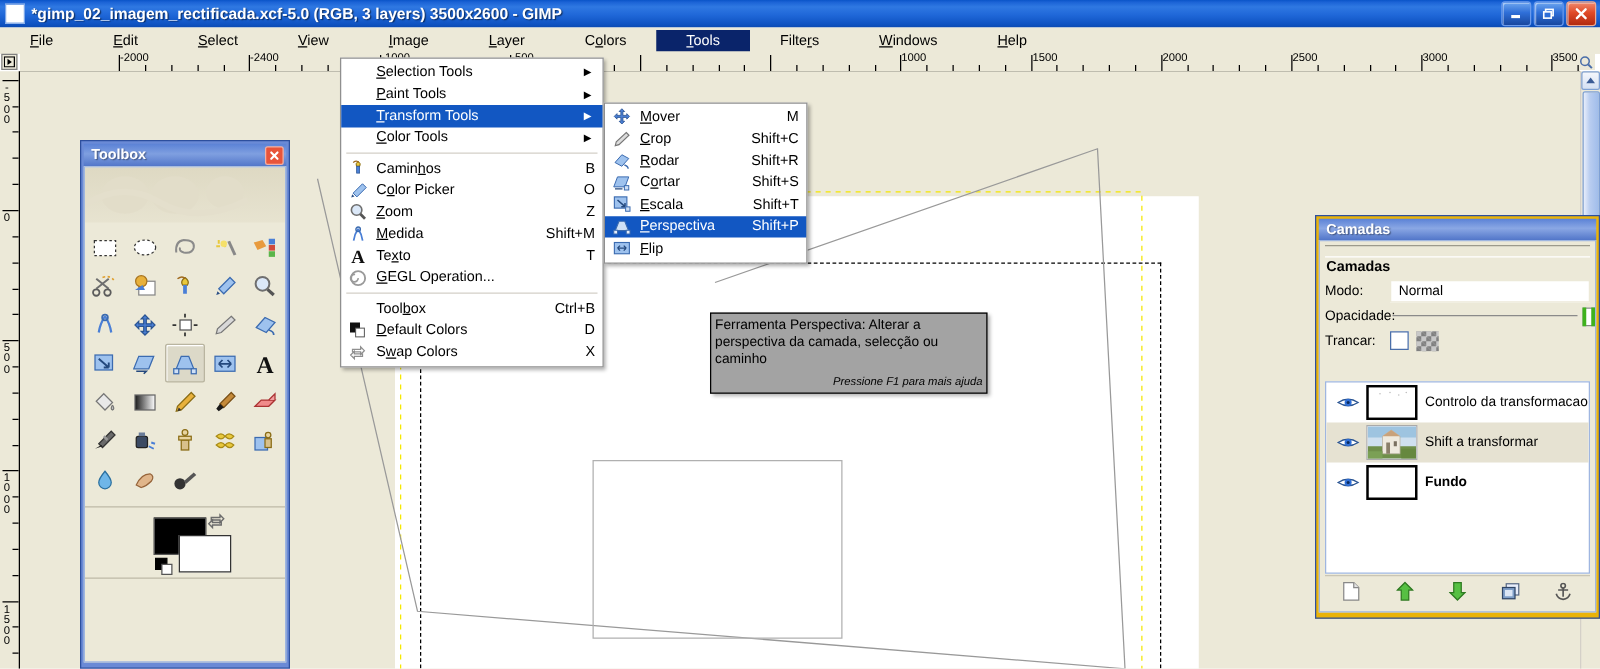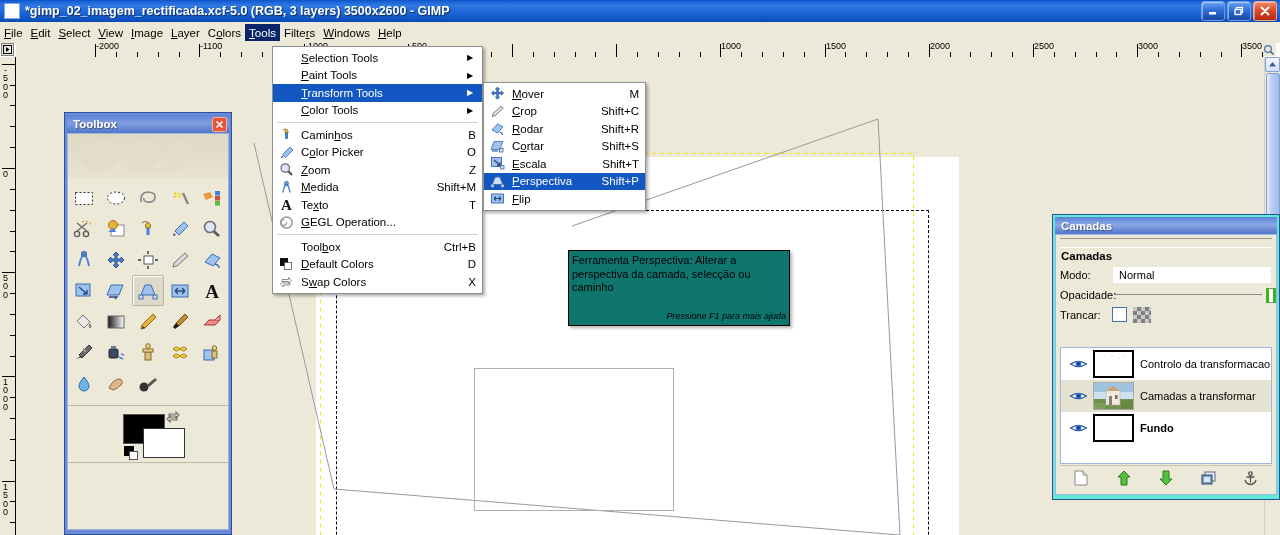--- a/index.html
+++ b/index.html
@@ -35,21 +35,21 @@
   .tb-btn.close{background:linear-gradient(to bottom,#f08a6e,#e04a28 45%,#b22a10);border-color:#f0a98f;}
   .tb-btn svg{display:block;}
 
   
   #menubar{
     position:absolute;left:0;top:22px;width:1280px;height:20px;
     background:#ece9d8;display:flex;align-items:center;
     border-bottom:1px solid #ece9d8;
   }
   .mb-item{
-    padding:2px 4px;font-size:11.5px;color:#000;line-height:15px;height:17px;
+    padding:2px 24px;font-size:11.5px;color:#000;line-height:15px;height:17px;
     box-sizing:border-box;
   }
   .mb-item u{text-decoration:underline;}
   .mb-item.active{background:#0a246a;color:#fff;}
 
   
   #hruler{
     position:absolute;left:16px;top:42px;width:1248px;height:15px;
     background:#ece9d8;overflow:hidden;border-bottom:1px solid #000;
   }
@@ -151,31 +151,31 @@
   .mi .arrow{width:12px;text-align:center;font-size:8px;flex:0 0 12px;}
   .mi.hl{background:#1257c2;color:#fff;}
   .mi.hl .acc{color:#fff;}
   .msep{height:1px;background:#d4d0c8;margin:3px 4px;}
   #toolsmenu{left:272px;top:46px;width:211px;}
   #transmenu{left:483px;top:82px;width:163px;}
 
   
   #tooltip{
     position:absolute;left:568px;top:250px;width:222px;
-    background:#0f766e;border:1px solid #000;
+    background:#a3a3a3;border:1px solid #000;
     padding:3px 3px 2px 3px;box-sizing:border-box;
     box-shadow:2px 2px 3px rgba(0,0,0,.3);
     font-size:11px;line-height:13.5px;
   }
-  #tooltip .hint{text-align:right;font-style:italic;font-size:9px;margin-top:15px;}
+  #tooltip .hint{text-align:right;font-style:italic;font-size:9px;margin-top:4px;}
 
   
   #camadas{
-    position:absolute;left:1052px;top:172px;width:228px;height:286px;
-    background:#5eead4;border:1px solid #2d4f9e;box-sizing:border-box;padding:2px;margin-top:42px;
+    position:absolute;left:1052px;top:172px;width:228px;height:323px;
+    background:#eab308;border:1px solid #2d4f9e;box-sizing:border-box;padding:2px;
   }
   #cam-title{
     height:17px;display:flex;align-items:center;padding-left:6px;
     background:linear-gradient(to bottom,#5b82d6,#8aa7e4 45%,#5276c9);
   }
   #cam-title .t{color:#fff;font-weight:bold;font-size:11.5px;text-shadow:1px 1px 1px rgba(0,0,0,.4);}
   #cam-body{
     background:#ece9d8;height:calc(100% - 19px);
     border:1px solid #9fb6e0;box-sizing:border-box;padding:3px 4px;position:relative;
   }
@@ -289,21 +289,21 @@
 </div>
 
 <div id="hruler">
     <div class="tk" style="left: 79px; height: 13px;"></div>
     <div class="lb" style="left: 79px;">-2000</div>
     <div class="tk" style="left: 100px; height: 5px;"></div>
     <div class="tk" style="left: 121px; height: 5px;"></div>
     <div class="tk" style="left: 142px; height: 5px;"></div>
     <div class="tk" style="left: 163px; height: 5px;"></div>
     <div class="tk" style="left: 183px; height: 13px;"></div>
-    <div class="lb" style="left: 183px;">-1100</div>
+    <div class="lb" style="left: 183px;">-2400</div>
     <div class="tk" style="left: 204px; height: 5px;"></div>
     <div class="tk" style="left: 225px; height: 5px;"></div>
     <div class="tk" style="left: 246px; height: 5px;"></div>
     <div class="tk" style="left: 267px; height: 5px;"></div>
     <div class="tk" style="left: 288px; height: 13px;"></div>
     <div class="lb" style="left: 288px;">-1000</div>
     <div class="tk" style="left: 308px; height: 5px;"></div>
     <div class="tk" style="left: 329px; height: 5px;"></div>
     <div class="tk" style="left: 350px; height: 5px;"></div>
     <div class="tk" style="left: 371px; height: 5px;"></div>
@@ -942,21 +942,21 @@
             <rect y="0" width="39" height="9" fill="#9ec4e0"></rect>
             <rect x="0" y="16" width="39" height="10" fill="#6f8f4a"></rect>
             <path d="M12 22 L12 8 L19 3 L26 8 L26 22 Z" fill="#efeade" stroke="#b8b0a0" stroke-width=".6"></path>
             <rect x="15" y="13" width="3" height="9" fill="#8a7f6a"></rect>
             <rect x="21" y="12" width="2.5" height="4" fill="#7a7060"></rect>
             <path d="M12 8 L19 3 L26 8 Z" fill="#c9a27a"></path>
             <rect x="0" y="20" width="12" height="6" fill="#7ba055"></rect>
             <rect x="27" y="18" width="12" height="8" fill="#66883f"></rect>
           </svg>
         </span>
-        <span class="nm">Camadas a transformar</span>
+        <span class="nm">Shift a transformar</span>
       </div>
       <div class="layer">
         <span class="eye">
           <svg width="19" height="12" viewBox="0 0 19 12">
               <path d="M1.5 6 q8 -5.2 16 0 q-8 5.2 -16 0 z" fill="#fff" stroke="#2b5593" stroke-width="1.1"></path>
               <circle cx="9.5" cy="6" r="2.8" fill="#2f6fd8"></circle>
               <circle cx="9.5" cy="6" r="1.2" fill="#0a2a5e"></circle>
             </svg>
         </span>
         <span class="thumb"></span>

